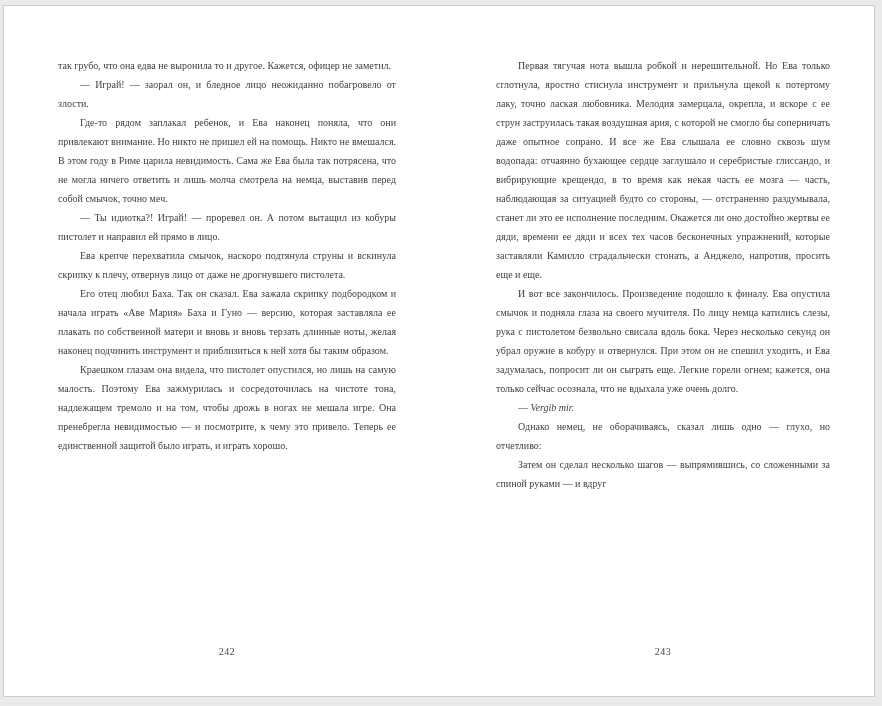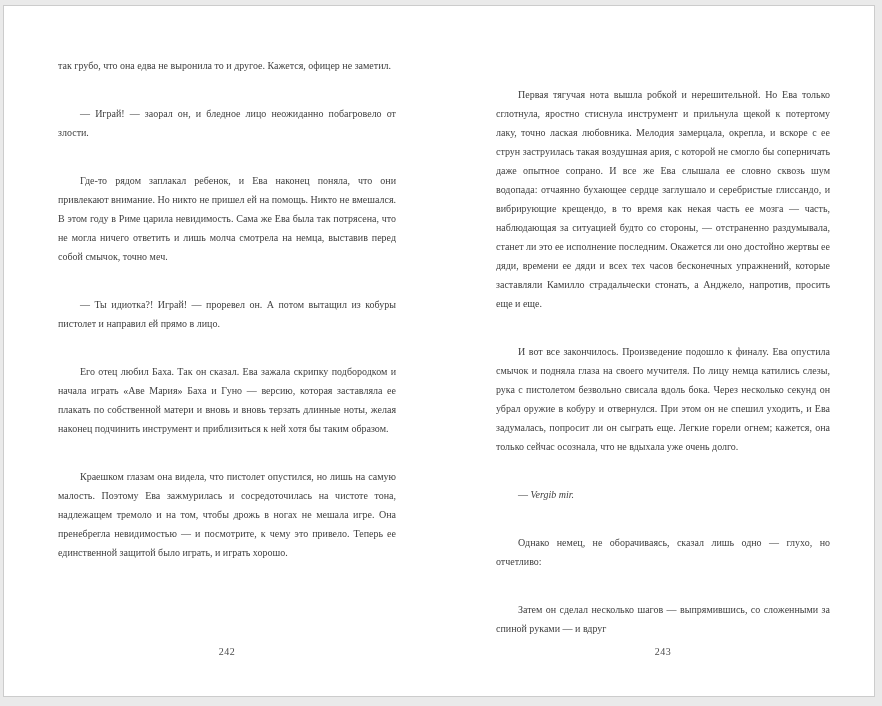--- a/index.html
+++ b/index.html
@@ -28,21 +28,21 @@
     font-size: 10px;
     line-height: 19px;
     text-align: justify;
   }
   .page-col.left  { left: 54px;  width: 338px; }
   .page-col.right { left: 492px; width: 334px; }
   .page-col p {
     margin: 0;
     padding: 0;
   }
-  .page-col p.indent { text-indent: 22px; margin-top: 29px; }
+  .page-col p.indent { text-indent: 22px; }
   .page-col p.noindent { text-indent: 0; }
   em.latin { font-style: italic; }
   .page-number {
     position: absolute;
     top: 640px;
     text-align: center;
     font-size: 10px;
     color: #4a4a4a;
     letter-spacing: 0.5px;
   }
@@ -52,20 +52,21 @@
 </head>
 <body>
 
 <div class="sheet">
 
   <div class="page-col left">
     <p class="noindent">так грубо, что она едва не выронила то и другое. Кажется, офицер не заметил.</p>
     <p class="indent">— Играй! — заорал он, и бледное лицо неожиданно побагровело от злости.</p>
     <p class="indent">Где-то рядом заплакал ребенок, и Ева наконец поняла, что они привлекают внимание. Но никто не пришел ей на помощь. Никто не вмешался. В этом году в Риме царила невидимость. Сама же Ева была так потрясена, что не могла ничего ответить и лишь молча смотрела на немца, выставив перед собой смычок, точно меч.</p>
     <p class="indent">— Ты идиотка?! Играй! — проревел он. А потом вытащил из кобуры пистолет и направил ей прямо в лицо.</p>
+    <p class="indent">Ева крепче перехватила смычок, наскоро подтянула струны и вскинула скрипку к плечу, отвернув лицо от даже не дрогнувшего пистолета.</p>
     <p class="indent">Его отец любил Баха. Так он сказал. Ева зажала скрипку подбородком и начала играть «Аве Мария» Баха и Гуно — версию, которая заставляла ее плакать по собственной матери и вновь и вновь терзать длинные ноты, желая наконец подчинить инструмент и приблизиться к ней хотя бы таким образом.</p>
     <p class="indent">Краешком глазам она видела, что пистолет опустился, но лишь на самую малость. Поэтому Ева зажмурилась и сосредоточилась на чистоте тона, надлежащем тремоло и на том, чтобы дрожь в ногах не мешала игре. Она пренебрегла невидимостью — и посмотрите, к чему это привело. Теперь ее единственной защитой было играть, и играть хорошо.</p>
   </div>
 
   <div class="page-col right">
     <p class="indent">Первая тягучая нота вышла робкой и нерешительной. Но Ева только сглотнула, яростно стиснула инструмент и прильнула щекой к потертому лаку, точно лаская любовника. Мелодия замерцала, окрепла, и вскоре с ее струн заструилась такая воздушная ария, с которой не смогло бы соперничать даже опытное сопрано. И все же Ева слышала ее словно сквозь шум водопада: отчаянно бухающее сердце заглушало и серебристые глиссандо, и вибрирующие крещендо, в то время как некая часть ее мозга — часть, наблюдающая за ситуацией будто со стороны, — отстраненно раздумывала, станет ли это ее исполнение последним. Окажется ли оно достойно жертвы ее дяди, времени ее дяди и всех тех часов бесконечных упражнений, которые заставляли Камилло страдальчески стонать, а Анджело, напротив, просить еще и еще.</p>
     <p class="indent">И вот все закончилось. Произведение подошло к финалу. Ева опустила смычок и подняла глаза на своего мучителя. По лицу немца катились слезы, рука с пистолетом безвольно свисала вдоль бока. Через несколько секунд он убрал оружие в кобуру и отвернулся. При этом он не спешил уходить, и Ева задумалась, попросит ли он сыграть еще. Легкие горели огнем; кажется, она только сейчас осознала, что не вдыхала уже очень долго.</p>
     <p class="indent">
       <span>— </span><em class="latin">Vergib mir.</em>
     </p>

